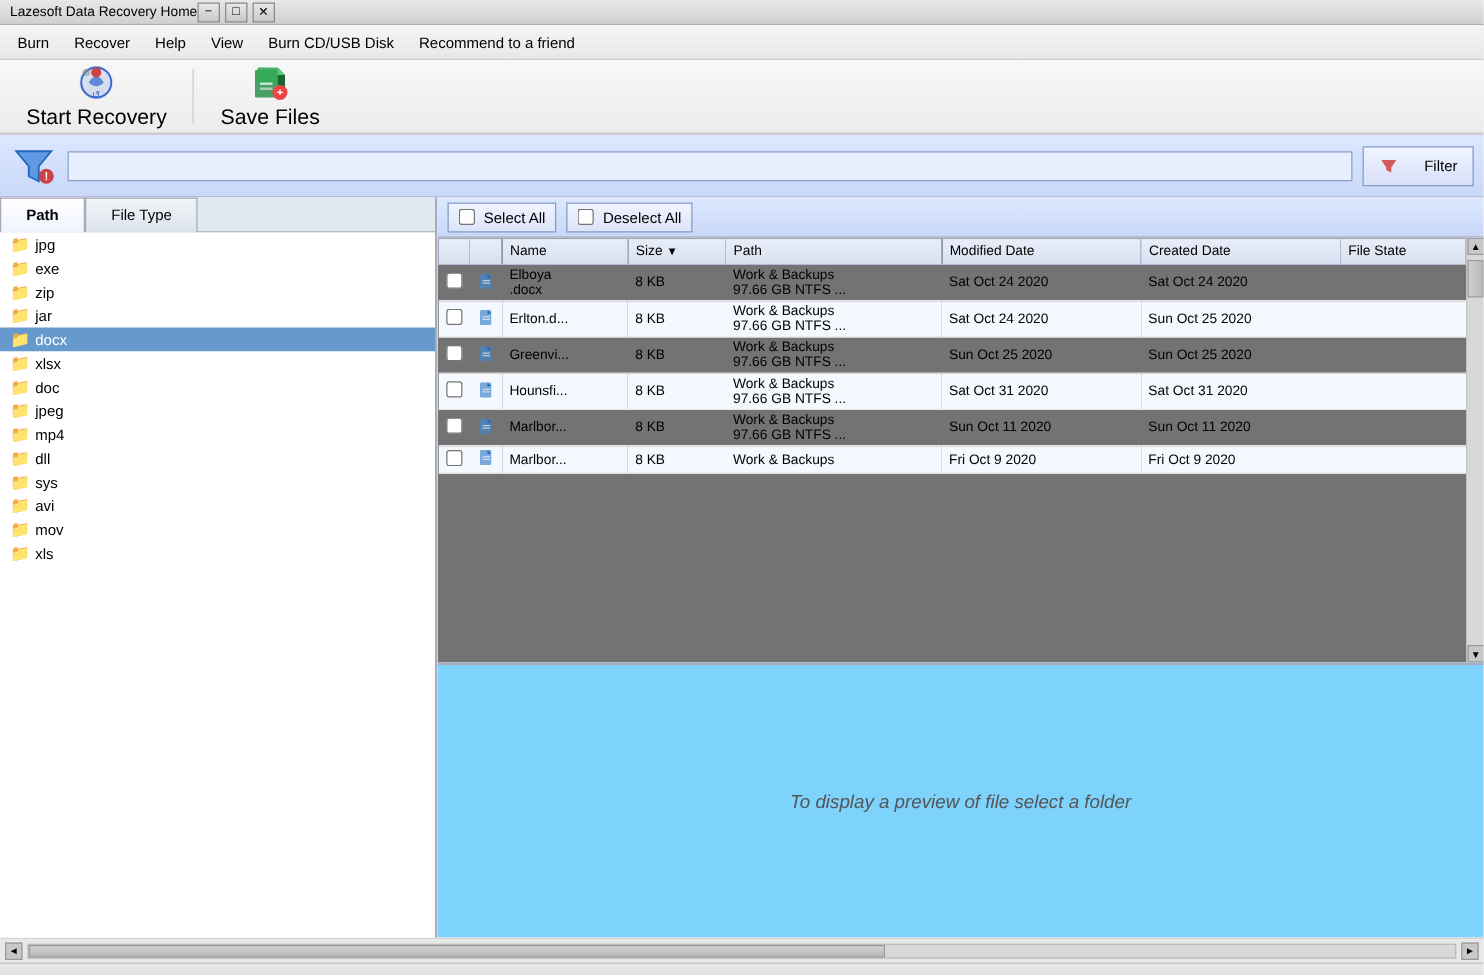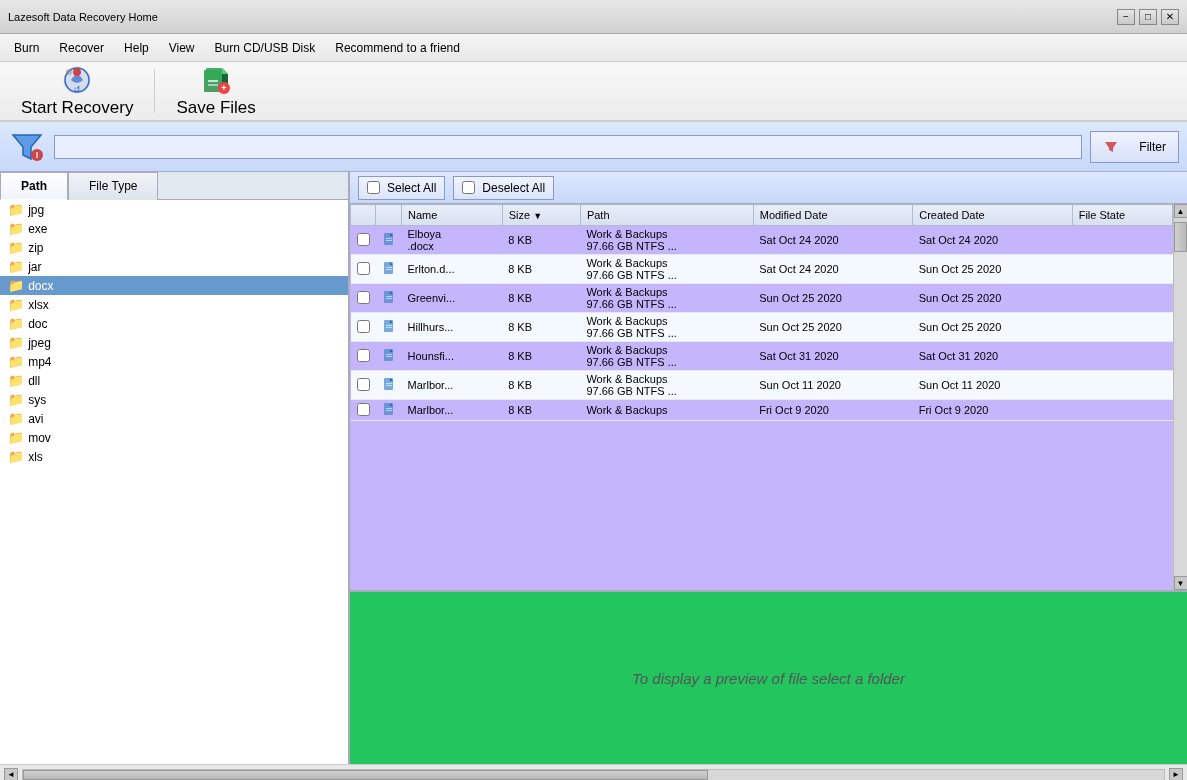--- a/index.html
+++ b/index.html
@@ -1,24 +1,23 @@
 <!DOCTYPE html>
 <html><head>
   <meta charset="utf-8">
   <style>
     * { margin: 0; padding: 0; box-sizing: border-box; }
     body { font-family: 'Segoe UI', Tahoma, Arial, sans-serif; font-size: 12px; background: #f0f0f0; width: 1187px; height: 780px; overflow: hidden; }
 
     
     .title-bar {
       background: linear-gradient(to bottom, #e8e8e8, #d0d0d0);
-      height: 34px;
-      display: flex;
-      align-items: center;
-      justify-content: space-between;
+      height: 20px;
+      display: flex;
+      align-items: center;
       padding: 0 8px;
       border-bottom: 1px solid #aaa;
     }
     .title-bar-text { font-size: 11px; color: #000; }
     .title-bar-buttons { display: flex; gap: 4px; }
     .title-btn {
       width: 18px; height: 16px;
       background: linear-gradient(to bottom, #e8e8e8, #c8c8c8);
       border: 1px solid #888;
       cursor: pointer;
@@ -185,21 +184,21 @@
       border: 1px solid #8899cc;
       cursor: pointer;
       font-size: 12px;
       height: 24px;
     }
 
     
     .file-table-container {
       flex: 1;
       overflow-y: auto;
-      background: #c4b5fd;
+      background: #737373;
     }
     .file-table {
       width: 100%;
       border-collapse: collapse;
       font-size: 11px;
     }
     .file-table th {
       background: linear-gradient(to bottom, #e8eef8, #d8e0f0);
       border: 1px solid #b0bcd0;
       padding: 4px 6px;
@@ -212,22 +211,22 @@
     }
     .file-table td {
       border-bottom: 1px solid #e8e8e8;
       padding: 2px 6px;
       white-space: nowrap;
     }
     .file-table tr:nth-child(even) td { background: #f4f8ff; }
 
     
     .preview-area {
-      height: 174px;
-      background: #22c55e;
+      height: 220px;
+      background: #7dd3fc;
       border-top: 2px solid #aab;
       display: flex;
       align-items: center;
       justify-content: center;
       flex-direction: column;
       gap: 12px;
     }
     .preview-text {
       text-align: center;
       font-size: 15px;
@@ -581,39 +580,20 @@
         <input type="checkbox" style="">
       </td>
       <td>
         <svg width="14" height="14" viewBox="0 0 14 14">
           <rect x="2" y="1" width="9" height="12" rx="1" fill="#4488cc" opacity="0.7"></rect>
           <polygon points="8,1 11,4 8,4" fill="#2266aa"></polygon>
           <rect x="4" y="6" width="6" height="1" fill="white" opacity="0.6"></rect>
           <rect x="4" y="8" width="6" height="1" fill="white" opacity="0.6"></rect>
         </svg>
       </td>
-      <td>Hillhurs...</td>
-      <td>8 KB</td>
-      <td>Work &amp; Backups<br>97.66 GB NTFS ...</td>
-      <td>Sun Oct 25 2020</td>
-      <td>Sun Oct 25 2020</td>
-      <td></td>
-    </tr>
-                <tr>
-      <td class="checkbox-cell">
-        <input type="checkbox" style="">
-      </td>
-      <td>
-        <svg width="14" height="14" viewBox="0 0 14 14">
-          <rect x="2" y="1" width="9" height="12" rx="1" fill="#4488cc" opacity="0.7"></rect>
-          <polygon points="8,1 11,4 8,4" fill="#2266aa"></polygon>
-          <rect x="4" y="6" width="6" height="1" fill="white" opacity="0.6"></rect>
-          <rect x="4" y="8" width="6" height="1" fill="white" opacity="0.6"></rect>
-        </svg>
-      </td>
       <td>Hounsfi...</td>
       <td>8 KB</td>
       <td>Work &amp; Backups<br>97.66 GB NTFS ...</td>
       <td>Sat Oct 31 2020</td>
       <td>Sat Oct 31 2020</td>
       <td></td>
     </tr>
                 <tr>
       <td class="checkbox-cell">
         <input type="checkbox" style="">

